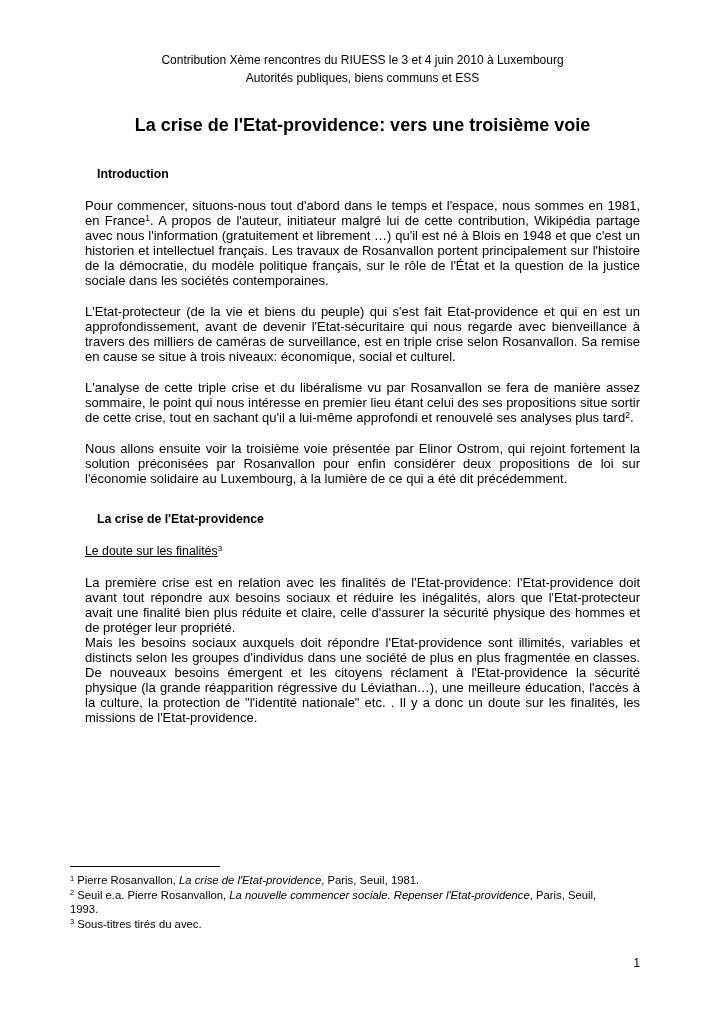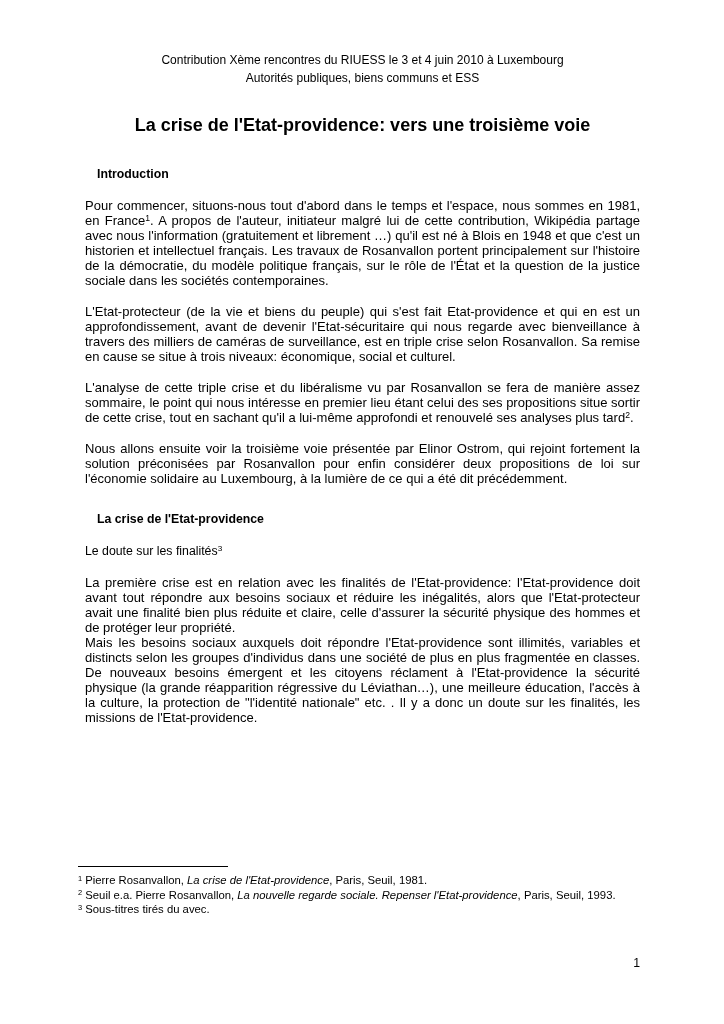--- a/index.html
+++ b/index.html
@@ -56,21 +56,21 @@
   }
   sup {
     font-size: 66%;
     line-height: 0;
     position: relative;
     vertical-align: baseline;
     top: -0.45em;
   }
   .footnotes {
     position: absolute;
-    left: 78px; top: 866px;
+    left: 70px; top: 866px;
     width: 555px;
     font-size: 11.3px;
     line-height: 14.5px;
   }
   .footnote-rule {
     width: 150px;
     border-top: 1px solid #000000;
     margin-bottom: 6px;
   }
   .page-number {
@@ -95,27 +95,27 @@
 
     <h2 class="heading h-intro">Introduction</h2>
 
     <p class="par"><span>Pour commencer, situons-nous tout d'abord dans le temps et l'espace, nous sommes en 1981, en France</span><sup>1</sup><span>. A propos de l'auteur, initiateur malgré lui de cette contribution, Wikipédia partage avec nous l'information (gratuitement et librement …) qu'il est né à Blois en 1948 et que c'est un historien et intellectuel français. Les travaux de Rosanvallon portent principalement sur l'histoire de la démocratie, du modèle politique français, sur le rôle de l'État et la question de la justice sociale dans les sociétés contemporaines.</span></p>
     <p class="par"><span>L'Etat-protecteur (de la vie et biens du peuple) qui s'est fait Etat-providence et qui en est un approfondissement, avant de devenir l'Etat-sécuritaire qui nous regarde avec bienveillance à travers des milliers de caméras de surveillance, est en triple crise selon Rosanvallon. Sa remise en cause se situe à trois niveaux: économique, social et culturel.</span></p>
     <p class="par"><span>L'analyse de cette triple crise et du libéralisme vu par Rosanvallon se fera de manière assez sommaire, le point qui nous intéresse en premier lieu étant celui des ses propositions situe sortir de cette crise, tout en sachant qu'il a lui-même approfondi et renouvelé ses analyses plus tard</span><sup>2</sup><span>.</span></p>
     <p class="par"><span>Nous allons ensuite voir la troisième voie présentée par Elinor Ostrom, qui rejoint fortement la solution préconisées par Rosanvallon pour enfin considérer deux propositions de loi sur l'économie solidaire au Luxembourg, à la lumière de ce qui a été dit précédemment.</span></p>
 
     <h2 class="heading h-crisis">La crise de l'Etat-providence</h2>
 
-    <h3 class="subheading"><span style="">Le doute sur les finalités</span><sup>3</sup></h3>
+    <h3 class="subheading"><span style="text-decoration: underline;">Le doute sur les finalités</span><sup>3</sup></h3>
 
     <p class="par"><span>La première crise est en relation avec les finalités de l'Etat-providence: l'Etat-providence doit avant tout répondre aux besoins sociaux et réduire les inégalités, alors que l'Etat-protecteur avait une finalité bien plus réduite et claire, celle d'assurer la sécurité physique des hommes et de protéger leur propriété.</span><br><span>Mais les besoins sociaux auxquels doit répondre l'Etat-providence sont illimités, variables et distincts selon les groupes d'individus dans une société de plus en plus fragmentée en classes. De nouveaux besoins émergent et les citoyens réclament à l'Etat-providence la sécurité physique (la grande réapparition régressive du Léviathan…), une meilleure éducation, l'accès à la culture, la protection de "l'identité nationale" etc. . Il y a donc un doute sur les finalités, les missions de l'Etat-providence.</span></p>
 
   </div>
 
   <div class="footnotes">
     <div class="footnote-rule"></div>
     <div class="footnote"><sup>1</sup><span> Pierre Rosanvallon, </span><span style="font-style: italic;">La crise de l'Etat-providence</span><span>, Paris, Seuil, 1981.</span></div>
-    <div class="footnote"><sup>2</sup><span> Seuil e.a. Pierre Rosanvallon, </span><span style="font-style: italic;">La nouvelle regarde sociale. Repenser l'Etat-providence</span><span>, Paris, Seuil, 1993.</span></div>
+    <div class="footnote"><sup>2</sup><span> Seuil e.a. Pierre Rosanvallon, </span><span style="font-style: italic;">La nouvelle commencer sociale. Repenser l'Etat-providence</span><span>, Paris, Seuil, 1993.</span></div>
     <div class="footnote"><sup>3</sup><span> Sous-titres tirés du avec.</span></div>
   </div>
 
   <div class="page-number">1</div>
 </div>
 
 </body></html>

